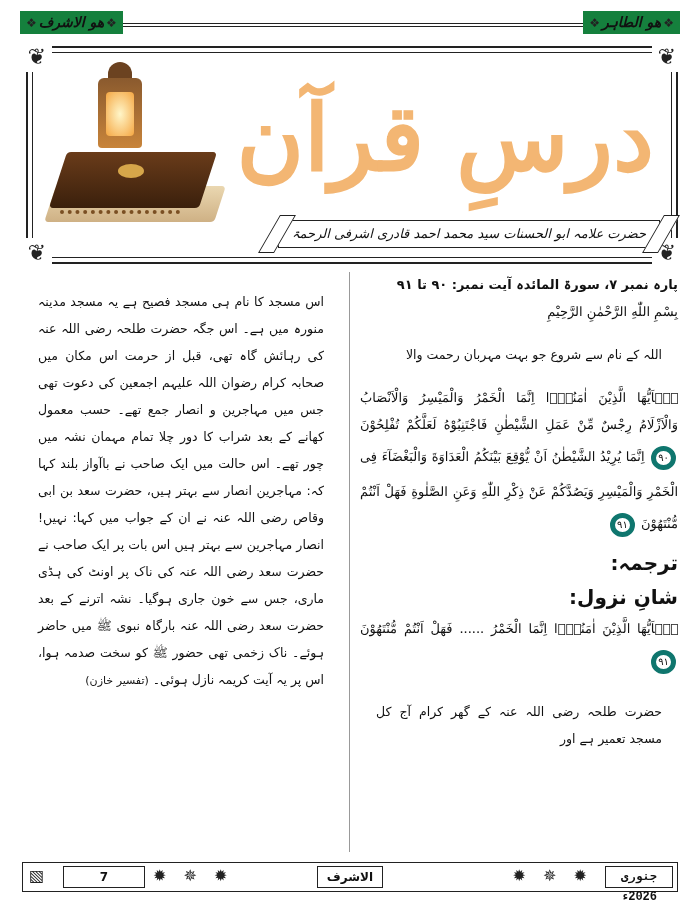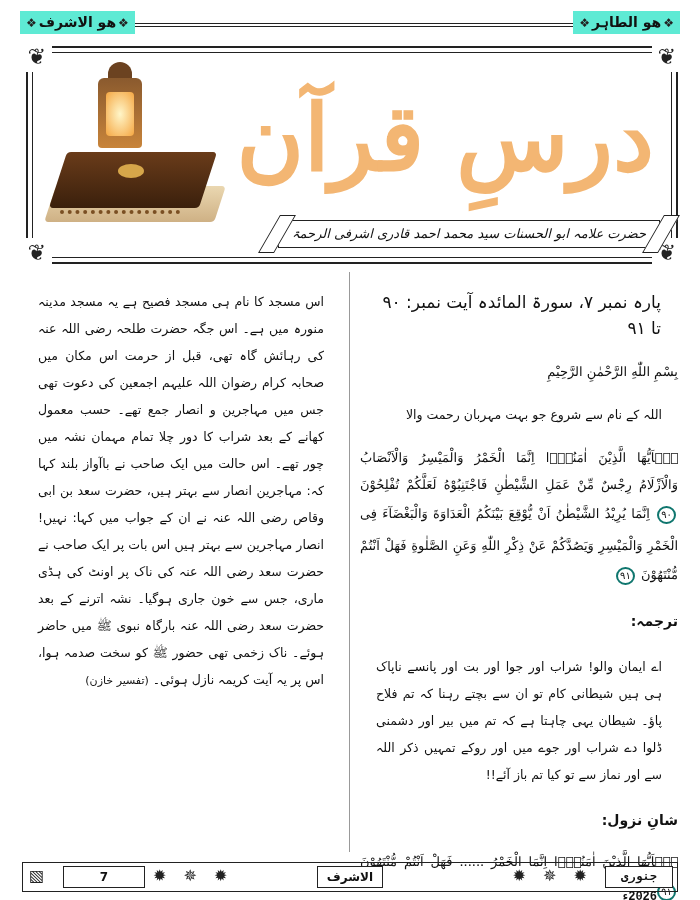--- a/index.html
+++ b/index.html
@@ -4,21 +4,21 @@
   <style>
     html, body { margin: 0; padding: 0; }
     body {
       width: 700px; height: 900px; background: #ffffff; position: relative; overflow: hidden;
       font-family: "DejaVu Sans", sans-serif; color: #111;
     }
     
     .top-strip { position: absolute; left: 20px; right: 20px; top: 8px; height: 26px; }
     .top-strip .rule { position: absolute; left: 0; right: 0; top: 15px; border-top: 1px solid #222; }
     .top-strip .rule2 { position: absolute; left: 0; right: 0; top: 18px; border-top: 1px solid #222; }
-    .top-tag { position: absolute; top: 3px; background: #5eead4; padding: 0 4px; font-size: 14px; font-weight: bold; direction: rtl; line-height: 22px; }
+    .top-tag { position: absolute; top: 3px; background: #15803d; padding: 0 4px; font-size: 14px; font-weight: bold; direction: rtl; line-height: 22px; font-style: italic; }
     .top-tag.left { left: 0; }
     .top-tag.right { right: 0; }
     .flourish { font-size: 12px; color: #222; margin: 0 2px; }
 
     
     .banner { position: absolute; left: 26px; top: 46px; width: 648px; height: 214px; border: 2px solid #222; }
     .banner-inner { position: absolute; left: 4px; top: 4px; right: 4px; bottom: 4px; border: 1px solid #222; }
     .corner { position: absolute; width: 30px; height: 30px; font-size: 22px; line-height: 30px; text-align: center; color: #222; background: #fff; }
     .corner.tl { left: -6px; top: -6px; } .corner.tr { right: -6px; top: -6px; }
     .corner.bl { left: -6px; bottom: -6px; } .corner.br { right: -6px; bottom: -6px; }
@@ -42,25 +42,25 @@
     .book-emblem { position: absolute; left: 68px; top: 104px; width: 26px; height: 14px; border-radius: 50%; background: #d6a64a; }
     .cloth { position: absolute; left: 0; top: 126px; width: 170px; height: 36px; background: linear-gradient(#e8d3a8, #c9a877); transform: skewX(-18deg); border-radius: 4px; opacity: .9; }
     .beads { position: absolute; left: 10px; top: 150px; width: 120px; height: 8px; border-top: 4px dotted #7a4f23; }
 
     
     .col { position: absolute; top: 272px; width: 318px; height: 580px; direction: rtl; }
     .col.right { right: 22px; }
     .col.left { left: 22px; }
     .col-divider { position: absolute; left: 349px; top: 272px; height: 580px; border-left: 1px solid #999; }
     .p { font-size: 12.5px; line-height: 27px; text-align: justify; margin: 16px; }
-    .heading-line { font-size: 17px; font-weight: normal; line-height: 26px; margin: 17px; }
+    .heading-line { font-size: 13px; font-weight: bold; line-height: 26px; margin: 0; }
     .arabic { font-family: "DejaVu Serif", serif; font-size: 13px; line-height: 27px; margin: 0; text-align: justify; }
     .center { }
-    .section-title { font-size: 14px; font-weight: bold; line-height: 32px; margin: 12px 0; }
-    .ayah-mark { display: inline-block; font-size: 10px; border: 2px solid #0f766e; border-radius: 50%; padding: 0 2px; margin: 8px 2px; line-height: 14px; }
+    .section-title { font-size: 20px; font-weight: bold; line-height: 32px; margin: 2px 0; }
+    .ayah-mark { display: inline-block; font-size: 10px; border: 5px solid #0f766e; border-radius: 50%; padding: 0 2px; margin: 8px 2px; line-height: 14px; }
     .small-ref { font-size: 11px; }
 
     
     .footer { position: absolute; left: 22px; right: 22px; top: 862px; height: 28px; border: 1px solid #222; }
     .footer .box { position: absolute; top: 3px; height: 20px; border: 1px solid #222; font-size: 12px; line-height: 20px; text-align: center; font-weight: bold; background: #fff; }
     .footer .date { right: 4px; width: 66px; direction: rtl; font-family: Liberation Mono, monospace; }
     .footer .mag { left: 50%; transform: translateX(-50%); width: 64px; direction: rtl; }
     .footer .page { left: 40px; width: 80px; }
     .footer .orn { position: absolute; top: 2px; font-size: 16px; line-height: 22px; color: #222; letter-spacing: 6px; }
     .footer .orn.a { left: 130px; } .footer .orn.b { right: 84px; }
@@ -104,21 +104,20 @@
   <p class="heading-line">پارہ نمبر ۷، سورۃ المائدہ آیت نمبر: ۹۰ تا ۹۱</p>
   <p class="arabic center">بِسْمِ اللّٰهِ الرَّحْمٰنِ الرَّحِيْمِ</p>
   <p class="p center">اللہ کے نام سے شروع جو بہت مہربان رحمت والا</p>
   <p class="arabic">
     <span>يٰۤاَيُّهَا الَّذِيْنَ اٰمَنُوْۤا اِنَّمَا الْخَمْرُ وَالْمَيْسِرُ وَالْاَنْصَابُ وَالْاَزْلَامُ رِجْسٌ مِّنْ عَمَلِ الشَّيْطٰنِ فَاجْتَنِبُوْهُ لَعَلَّكُمْ تُفْلِحُوْنَ</span>
     <span class="ayah-mark">۹۰</span>
     <span>اِنَّمَا يُرِيْدُ الشَّيْطٰنُ اَنْ يُّوْقِعَ بَيْنَكُمُ الْعَدَاوَةَ وَالْبَغْضَآءَ فِى الْخَمْرِ وَالْمَيْسِرِ وَيَصُدَّكُمْ عَنْ ذِكْرِ اللّٰهِ وَعَنِ الصَّلٰوةِ فَهَلْ اَنْتُمْ مُّنْتَهُوْنَ</span>
     <span class="ayah-mark">۹۱</span>
   </p>
   <p class="section-title">ترجمہ:</p>
-  <p class="p">اے ایمان والو! شراب اور جوا اور بت اور پانسے ناپاک ہی ہیں شیطانی کام تو ان سے بچتے رہنا کہ تم فلاح پاؤ۔ شیطان یہی چاہتا ہے کہ تم میں بیر اور دشمنی ڈلوا دے شراب اور جوے میں اور روکے تمہیں ذکر اللہ سے اور نماز سے تو کیا تم باز آئے!!</p>
   <p class="section-title">شانِ نزول:</p>
   <p class="arabic">
     <span>يٰۤاَيُّهَا الَّذِيْنَ اٰمَنُوْۤا اِنَّمَا الْخَمْرُ ...... فَهَلْ اَنْتُمْ مُّنْتَهُوْنَ</span>
     <span class="ayah-mark">۹۱</span>
   </p>
   <p class="p">حضرت طلحہ رضی اللہ عنہ کے گھر کرام آج کل مسجد تعمیر ہے اور</p>
 </div>
 
 <div class="col-divider"></div>
 

